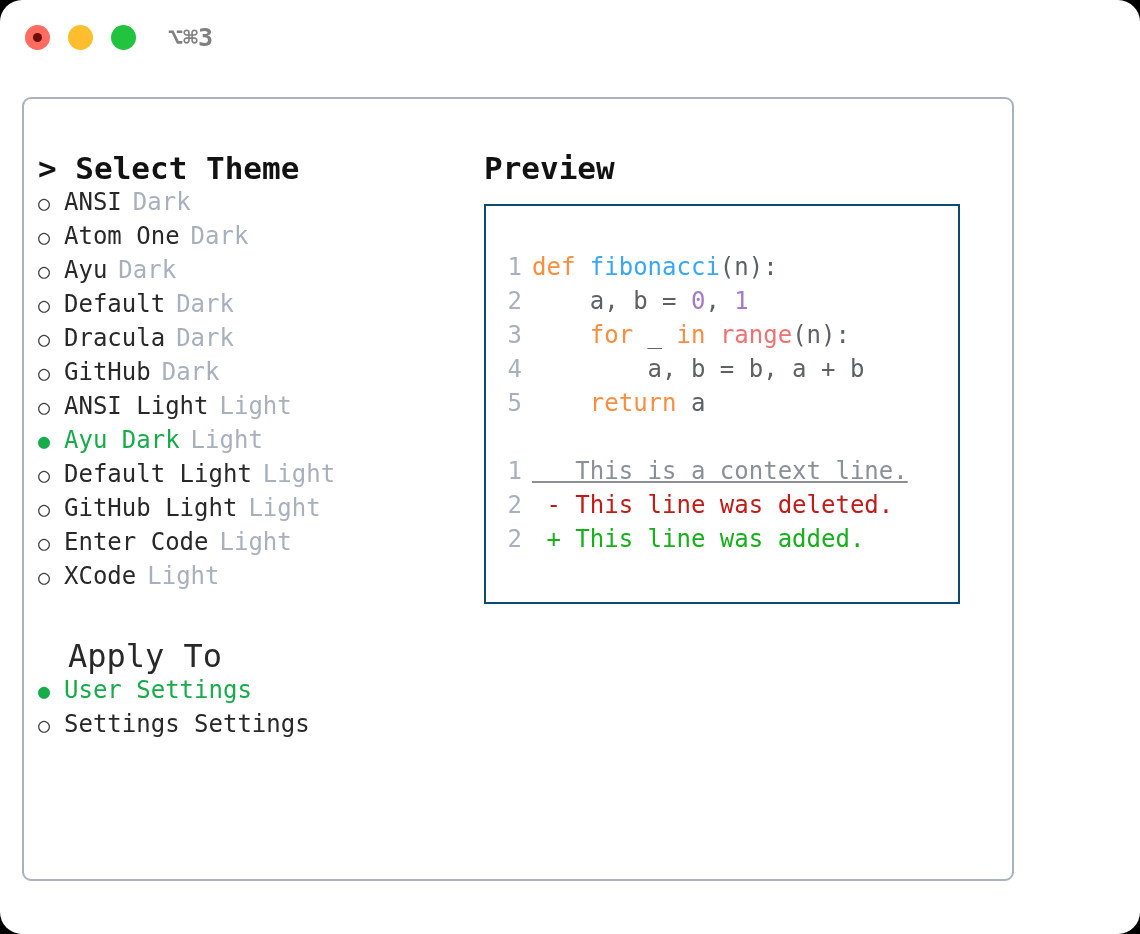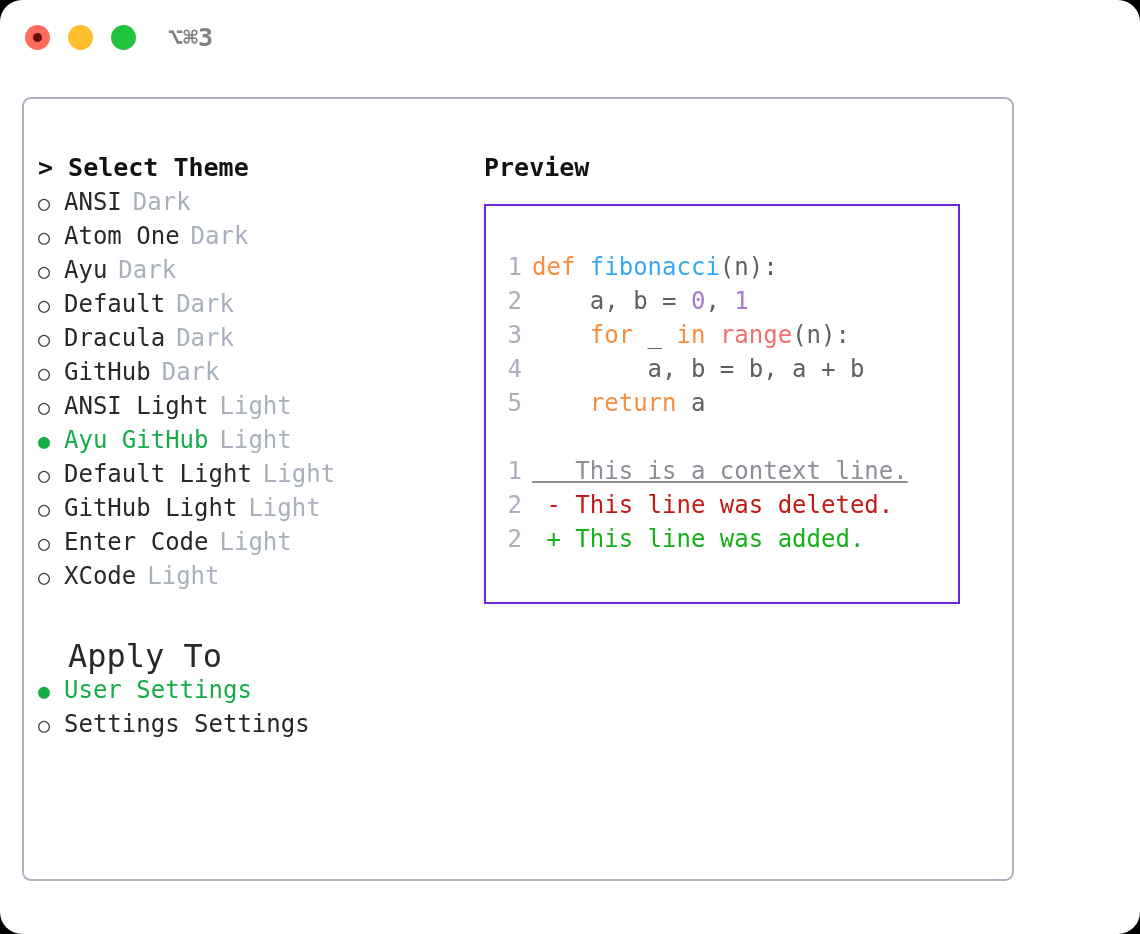--- a/index.html
+++ b/index.html
@@ -83,21 +83,21 @@
     width: 100%; height: 100%;
   }
 
   
   .left-pane {
     position: absolute;
     left: 14px; top: 52px;
     width: 450px;
   }
   .pane-heading {
-    font-size: 25px;
+    font-size: 31px;
     font-weight: 700;
     color: #121212;
     line-height: 34px;
     white-space: pre;
   }
   .list {
     margin-top: 0px;
   }
   .row {
     display: flex;
@@ -145,21 +145,21 @@
   
   .right-pane {
     position: absolute;
     left: 460px; top: 52px;
     width: 500px;
   }
   .preview-box {
     margin-top: 19px;
     width: 476px;
     height: 400px;
-    border: 2px solid #6d28d9;
+    border: 2px solid #0c4a6e;
     background: #ffffff;
     box-sizing: border-box;
     position: relative;
   }
   .code {
     position: absolute;
     left: 12px; top: 44px;
     font-size: 24px;
     line-height: 34px;
     white-space: pre;
@@ -206,21 +206,21 @@
         <div class="pane-heading">&gt; Select Theme</div>
 
         <div class="list" id="theme-list">
             <div class="row"><span class="bullet">○</span><span class="name">ANSI</span><span class="cat">Dark</span></div>
             <div class="row"><span class="bullet">○</span><span class="name">Atom One</span><span class="cat">Dark</span></div>
             <div class="row"><span class="bullet">○</span><span class="name">Ayu</span><span class="cat">Dark</span></div>
             <div class="row"><span class="bullet">○</span><span class="name">Default</span><span class="cat">Dark</span></div>
             <div class="row"><span class="bullet">○</span><span class="name">Dracula</span><span class="cat">Dark</span></div>
             <div class="row"><span class="bullet">○</span><span class="name">GitHub</span><span class="cat">Dark</span></div>
             <div class="row"><span class="bullet">○</span><span class="name">ANSI Light</span><span class="cat">Light</span></div>
-            <div class="row selected"><span class="bullet sel">●</span><span class="name">Ayu GitHub</span><span class="cat">Light</span></div>
+            <div class="row selected"><span class="bullet sel">●</span><span class="name">Ayu Dark</span><span class="cat">Light</span></div>
             <div class="row"><span class="bullet">○</span><span class="name">Default Light</span><span class="cat">Light</span></div>
             <div class="row"><span class="bullet">○</span><span class="name">GitHub Light</span><span class="cat">Light</span></div>
             <div class="row"><span class="bullet">○</span><span class="name">Enter Code</span><span class="cat">Light</span></div>
             <div class="row"><span class="bullet">○</span><span class="name">XCode</span><span class="cat">Light</span></div>
           </div>
 
         <div class="spacer-lg"></div>
         <div class="section-label">Apply To</div>
         <div class="list" id="apply-list">
             <div class="row selected"><span class="bullet sel">●</span><span class="name">User Settings</span></div>

